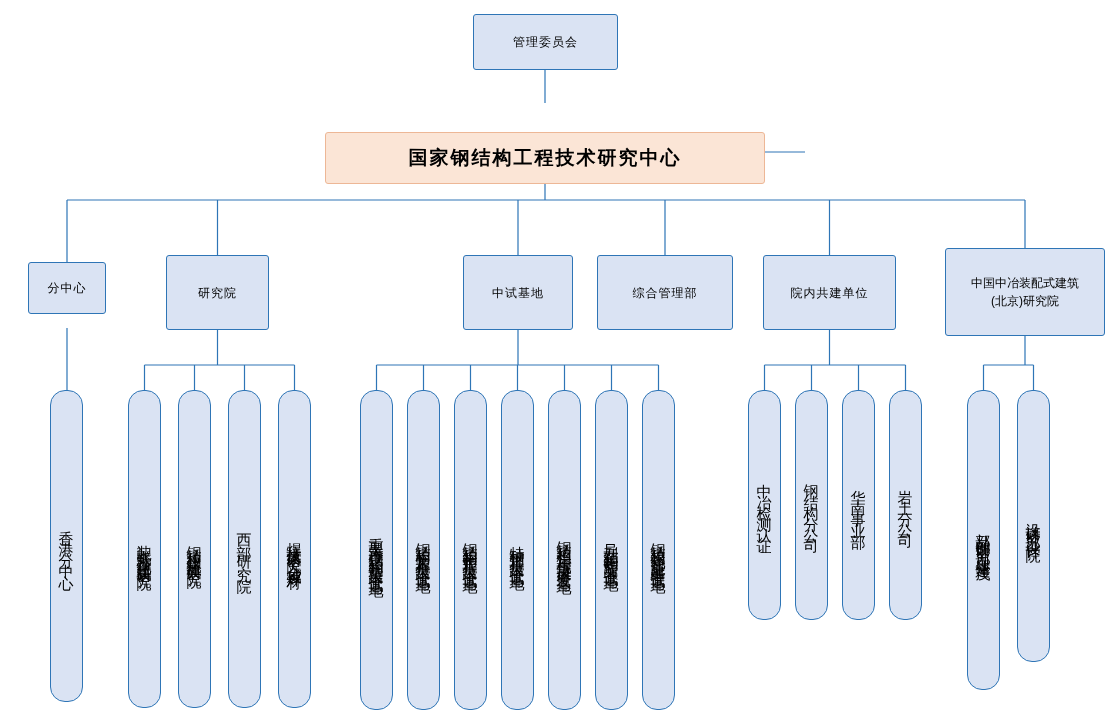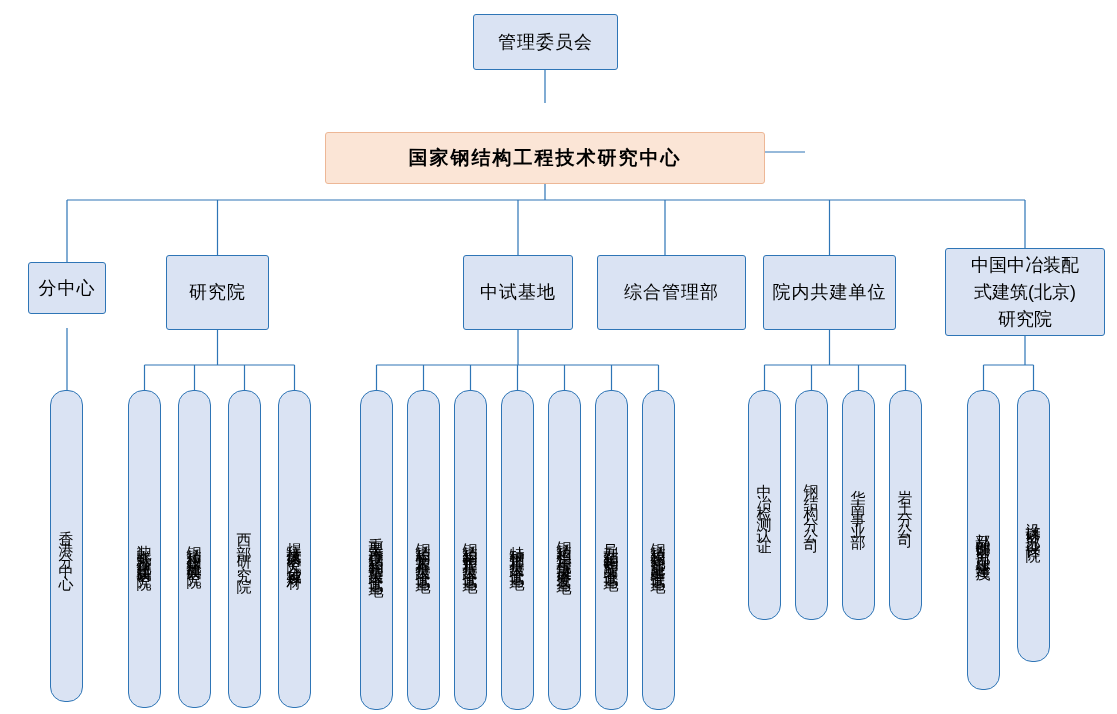--- a/index.html
+++ b/index.html
@@ -20,21 +20,21 @@
   }
   .box {
     position: absolute;
     background: var(--node-fill, #dae3f3);
     border: 1px solid var(--node-border, #2e75b6);
     border-radius: 3px;
     display: flex;
     align-items: center;
     justify-content: center;
     text-align: center;
-    font-size: 18px;
+    font-size: 12px;
     line-height: 1.5;
     padding: 2px 8px;
     letter-spacing: 1px;
   }
   .center-box {
     background: var(--center-fill, #fbe5d6);
     border-color: var(--center-border, #edb796);
     font-size: 19px;
     font-weight: 600;
     letter-spacing: 2px;
@@ -86,21 +86,21 @@
 
   <div class="box center-box" style="left:325px;top:103px;width:440px;height:52px">国家钢结构工程技术研究中心</div>
 
 
   <div class="box" style="left:28px;top:262px;width:78px;height:52px">分中心</div>
 
   <div class="box" style="left:463px;top:255px;width:110px;height:75px">中试基地</div>
 
   <div class="box" style="left:166px;top:255px;width:103px;height:75px">研究院</div>
 
-  <div class="box" style="left:597px;top:255px;width:149px;height:75px">综合管理部</div>
+  <div class="box" style="left:597px;top:255px;width:136px;height:75px">综合管理部</div>
 
   <div class="box" style="left:763px;top:255px;width:133px;height:75px">院内共建单位</div>
 
   <div class="box" style="left:945px;top:248px;width:160px;height:88px;padding:4px 20px;letter-spacing:0">中国中冶装配式建筑(北京)研究院</div>
 
   <div class="vbox spread" style="left:50px;top:390px;height:312px">香港分中心</div>
 
   <div class="vbox" style="left:128px;top:390px;height:318px">装配式标准化建筑研究院</div>
   <div class="vbox" style="left:178px;top:390px;height:318px">钢结构建筑经典研究院</div>
   <div class="vbox spread" style="left:228px;top:390px;height:318px">西部研究院</div>

